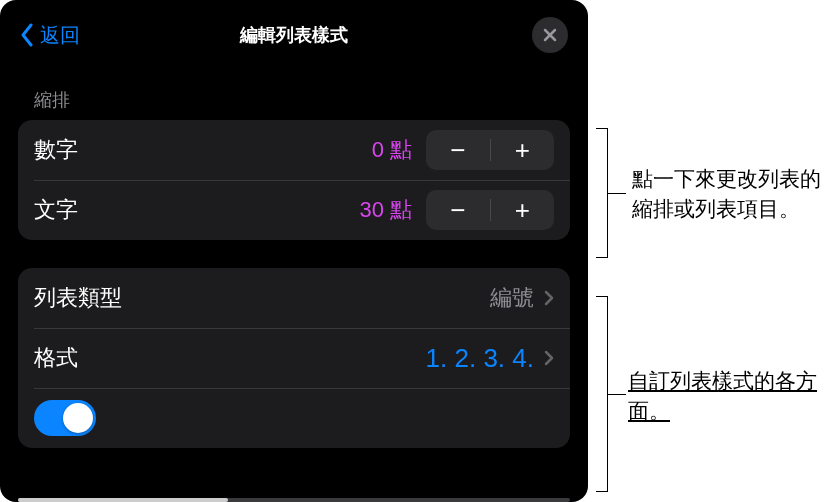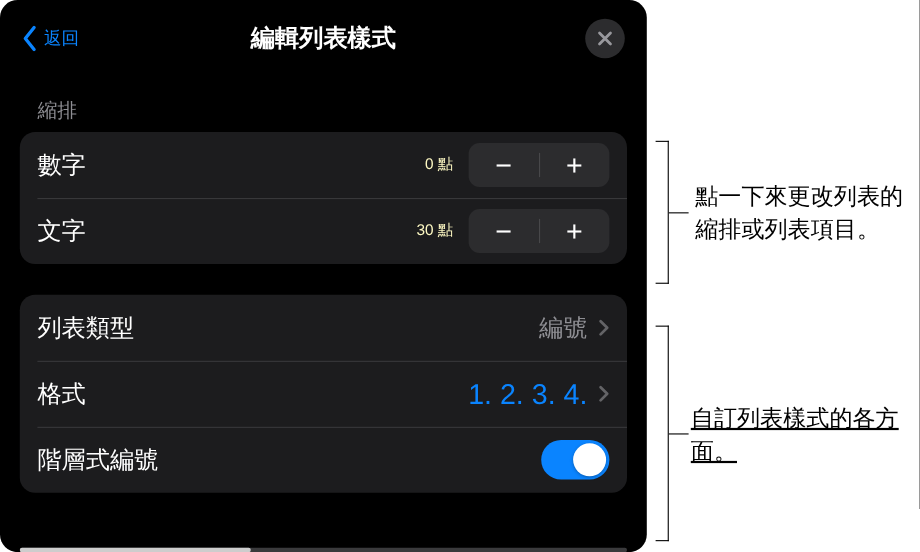--- a/index.html
+++ b/index.html
@@ -28,34 +28,34 @@
       display: flex;
       align-items: center;
       justify-content: space-between;
       padding: 0 20px;
       position: relative;
     }
     .back-button {
       display: flex;
       align-items: center;
       color: #0a84ff;
-      font-size: 16px;
+      font-size: 20px;
       cursor: pointer;
     }
     .back-chevron {
       width: 14px;
       height: 24px;
       margin-right: 6px;
     }
     .header-title {
       position: absolute;
       left: 50%;
       transform: translateX(-50%);
       color: #fff;
-      font-size: 22px;
+      font-size: 18px;
       font-weight: 600;
       font-family: Liberation Mono, monospace;
     }
     .close-button {
       width: 36px;
       height: 36px;
       border-radius: 50%;
       background: #2c2c2e;
       display: flex;
       align-items: center;
@@ -88,22 +88,22 @@
       right: 0;
       height: 1px;
       background: #38383a;
     }
     .row-label {
       color: #fff;
       font-size: 22px;
       flex: 1;
     }
     .stepper-value {
-      color: #fef9c3;
-      font-size: 14px;
+      color: #d946ef;
+      font-size: 22px;
       margin-right: 14px;
       min-width: 56px;
       text-align: right;
     }
     .stepper {
       display: flex;
       align-items: center;
       background: #2c2c2e;
       border-radius: 10px;
       height: 40px;
@@ -276,21 +276,20 @@
       </svg>
     </div>
     <div class="row">
       <div class="row-label">格式</div>
       <div class="row-value-blue">1. 2. 3. 4.</div>
       <svg class="chevron-right" viewBox="0 0 10 16" fill="none" stroke="#636366" stroke-width="2.5" stroke-linecap="round" stroke-linejoin="round">
         <polyline points="2,2 8,8 2,14"></polyline>
       </svg>
     </div>
     <div class="row">
-      <div class="row-label">階層式編號</div>
       <div class="toggle">
         <div class="toggle-knob"></div>
       </div>
     </div>
   </div>
 
   <div class="slider-track">
     <div class="slider-bg"></div>
     <div class="slider-fill"></div>
   </div>

